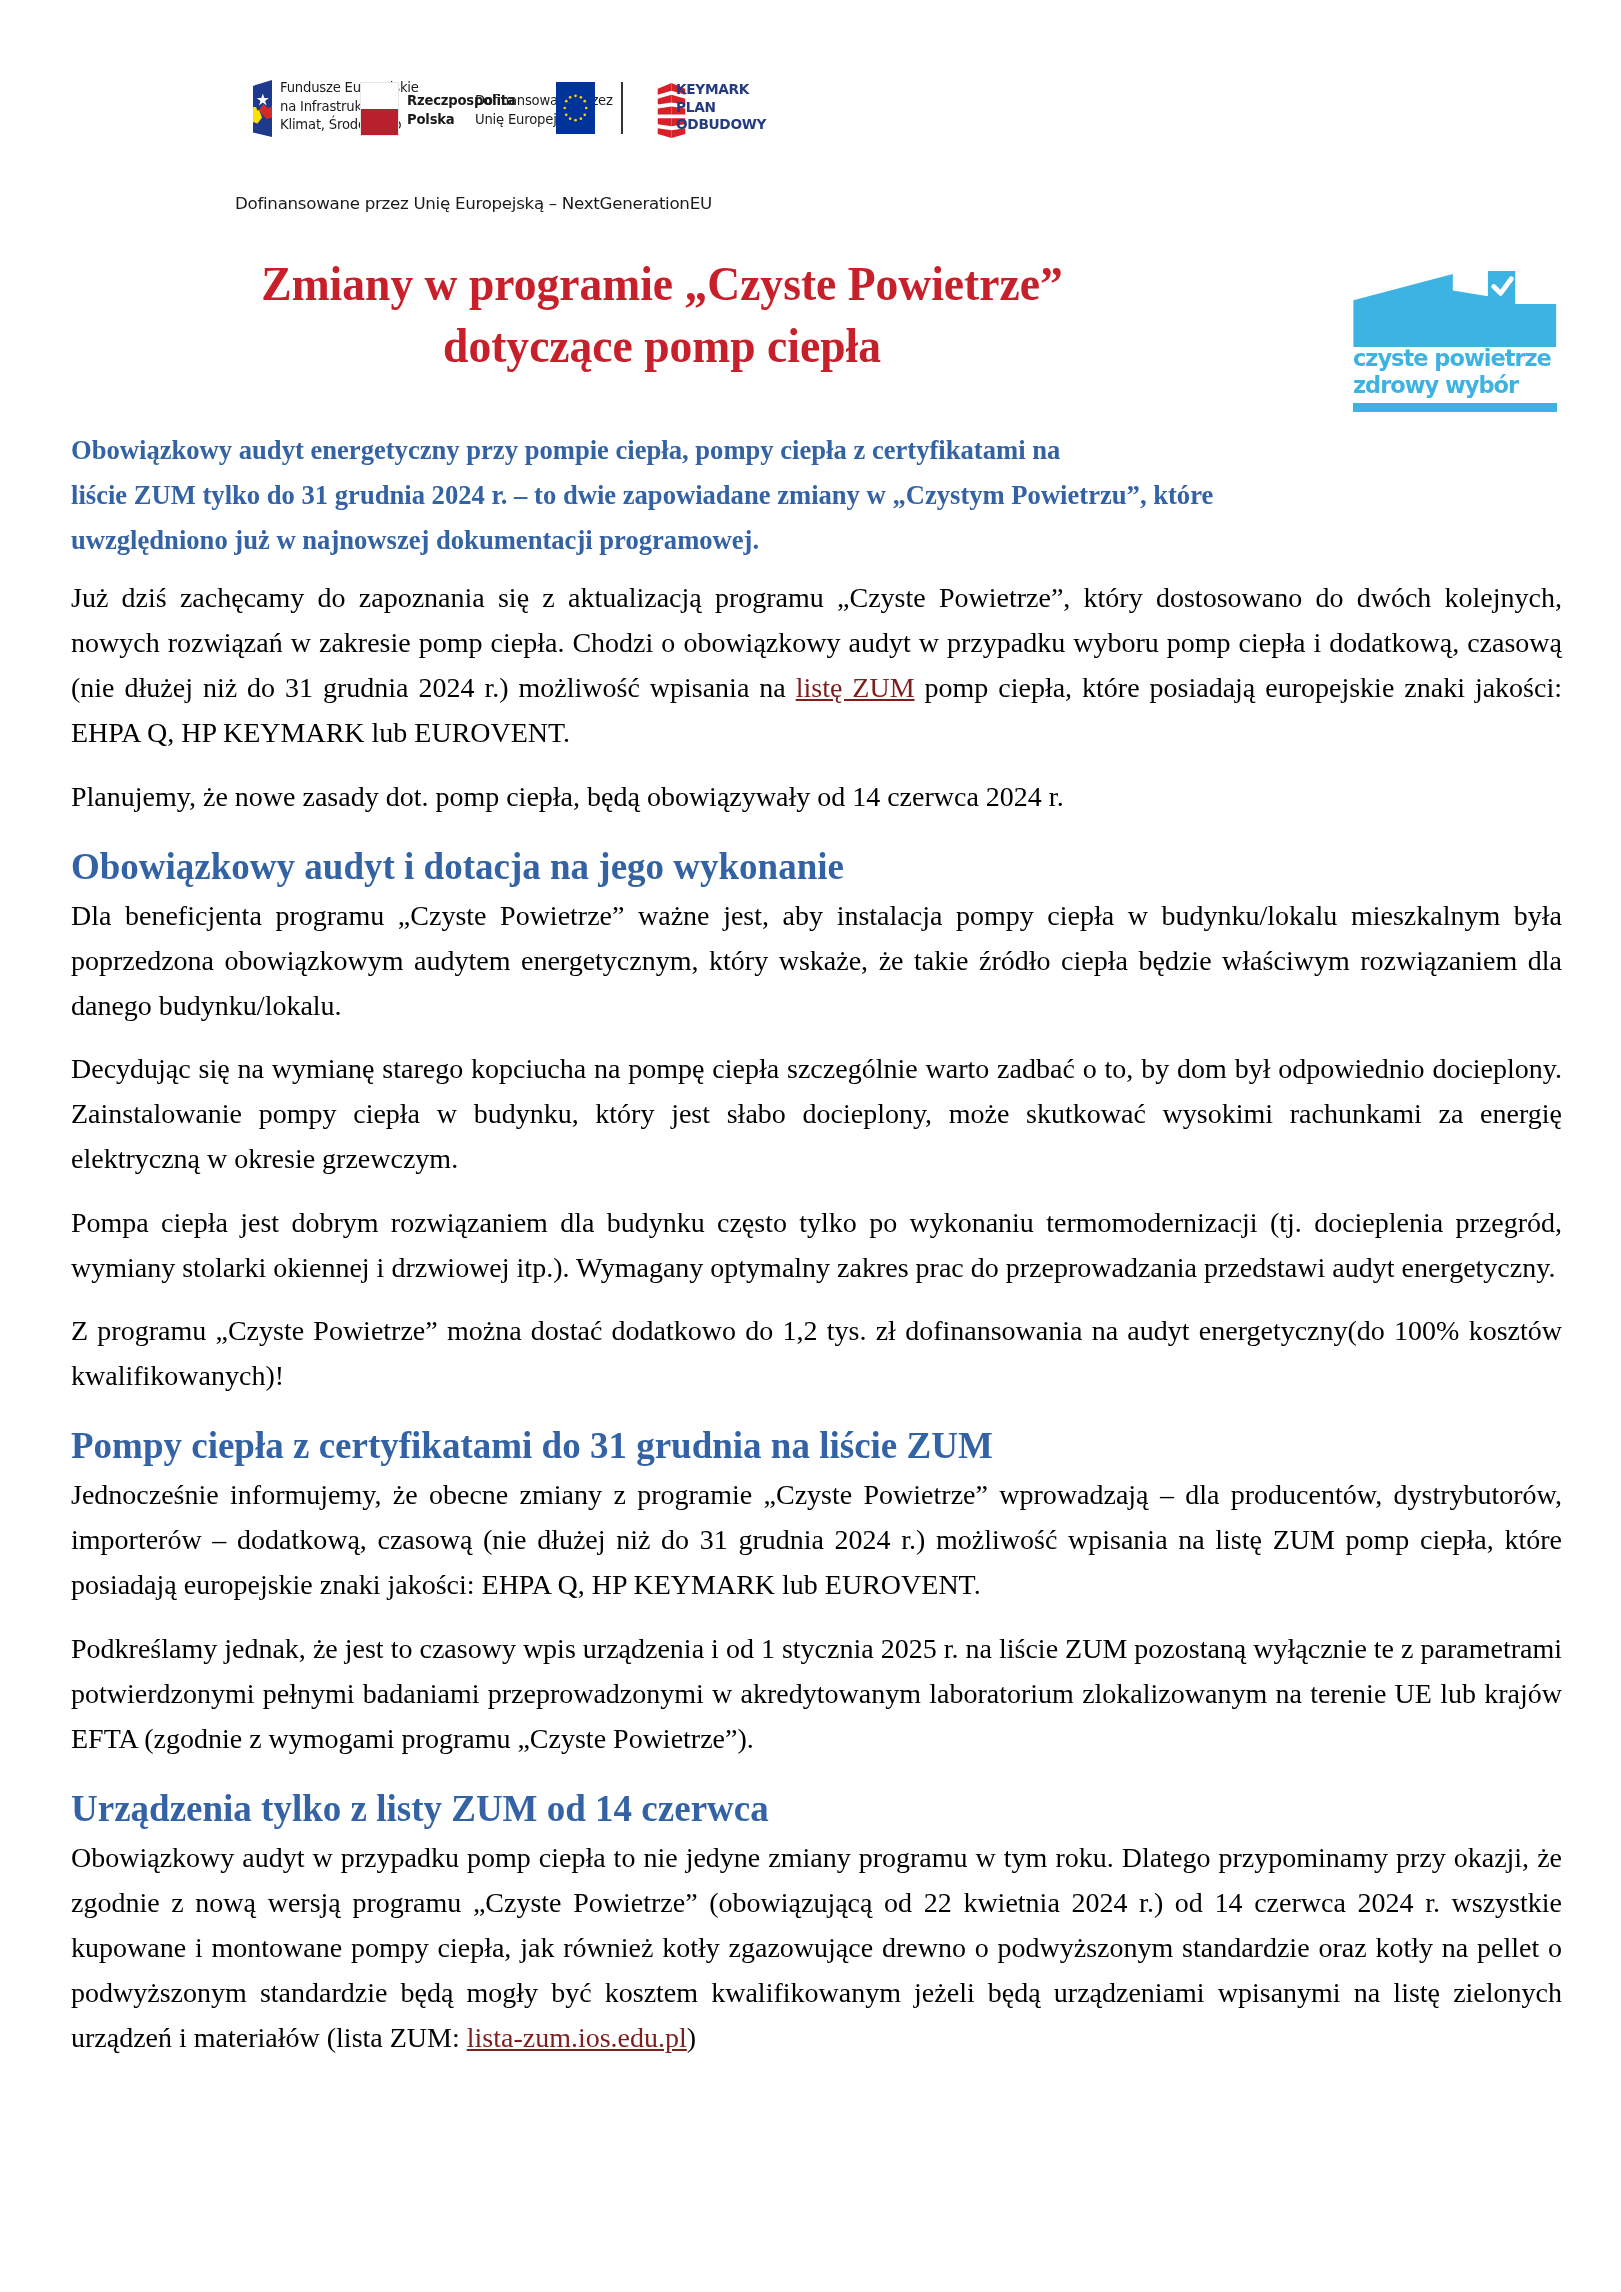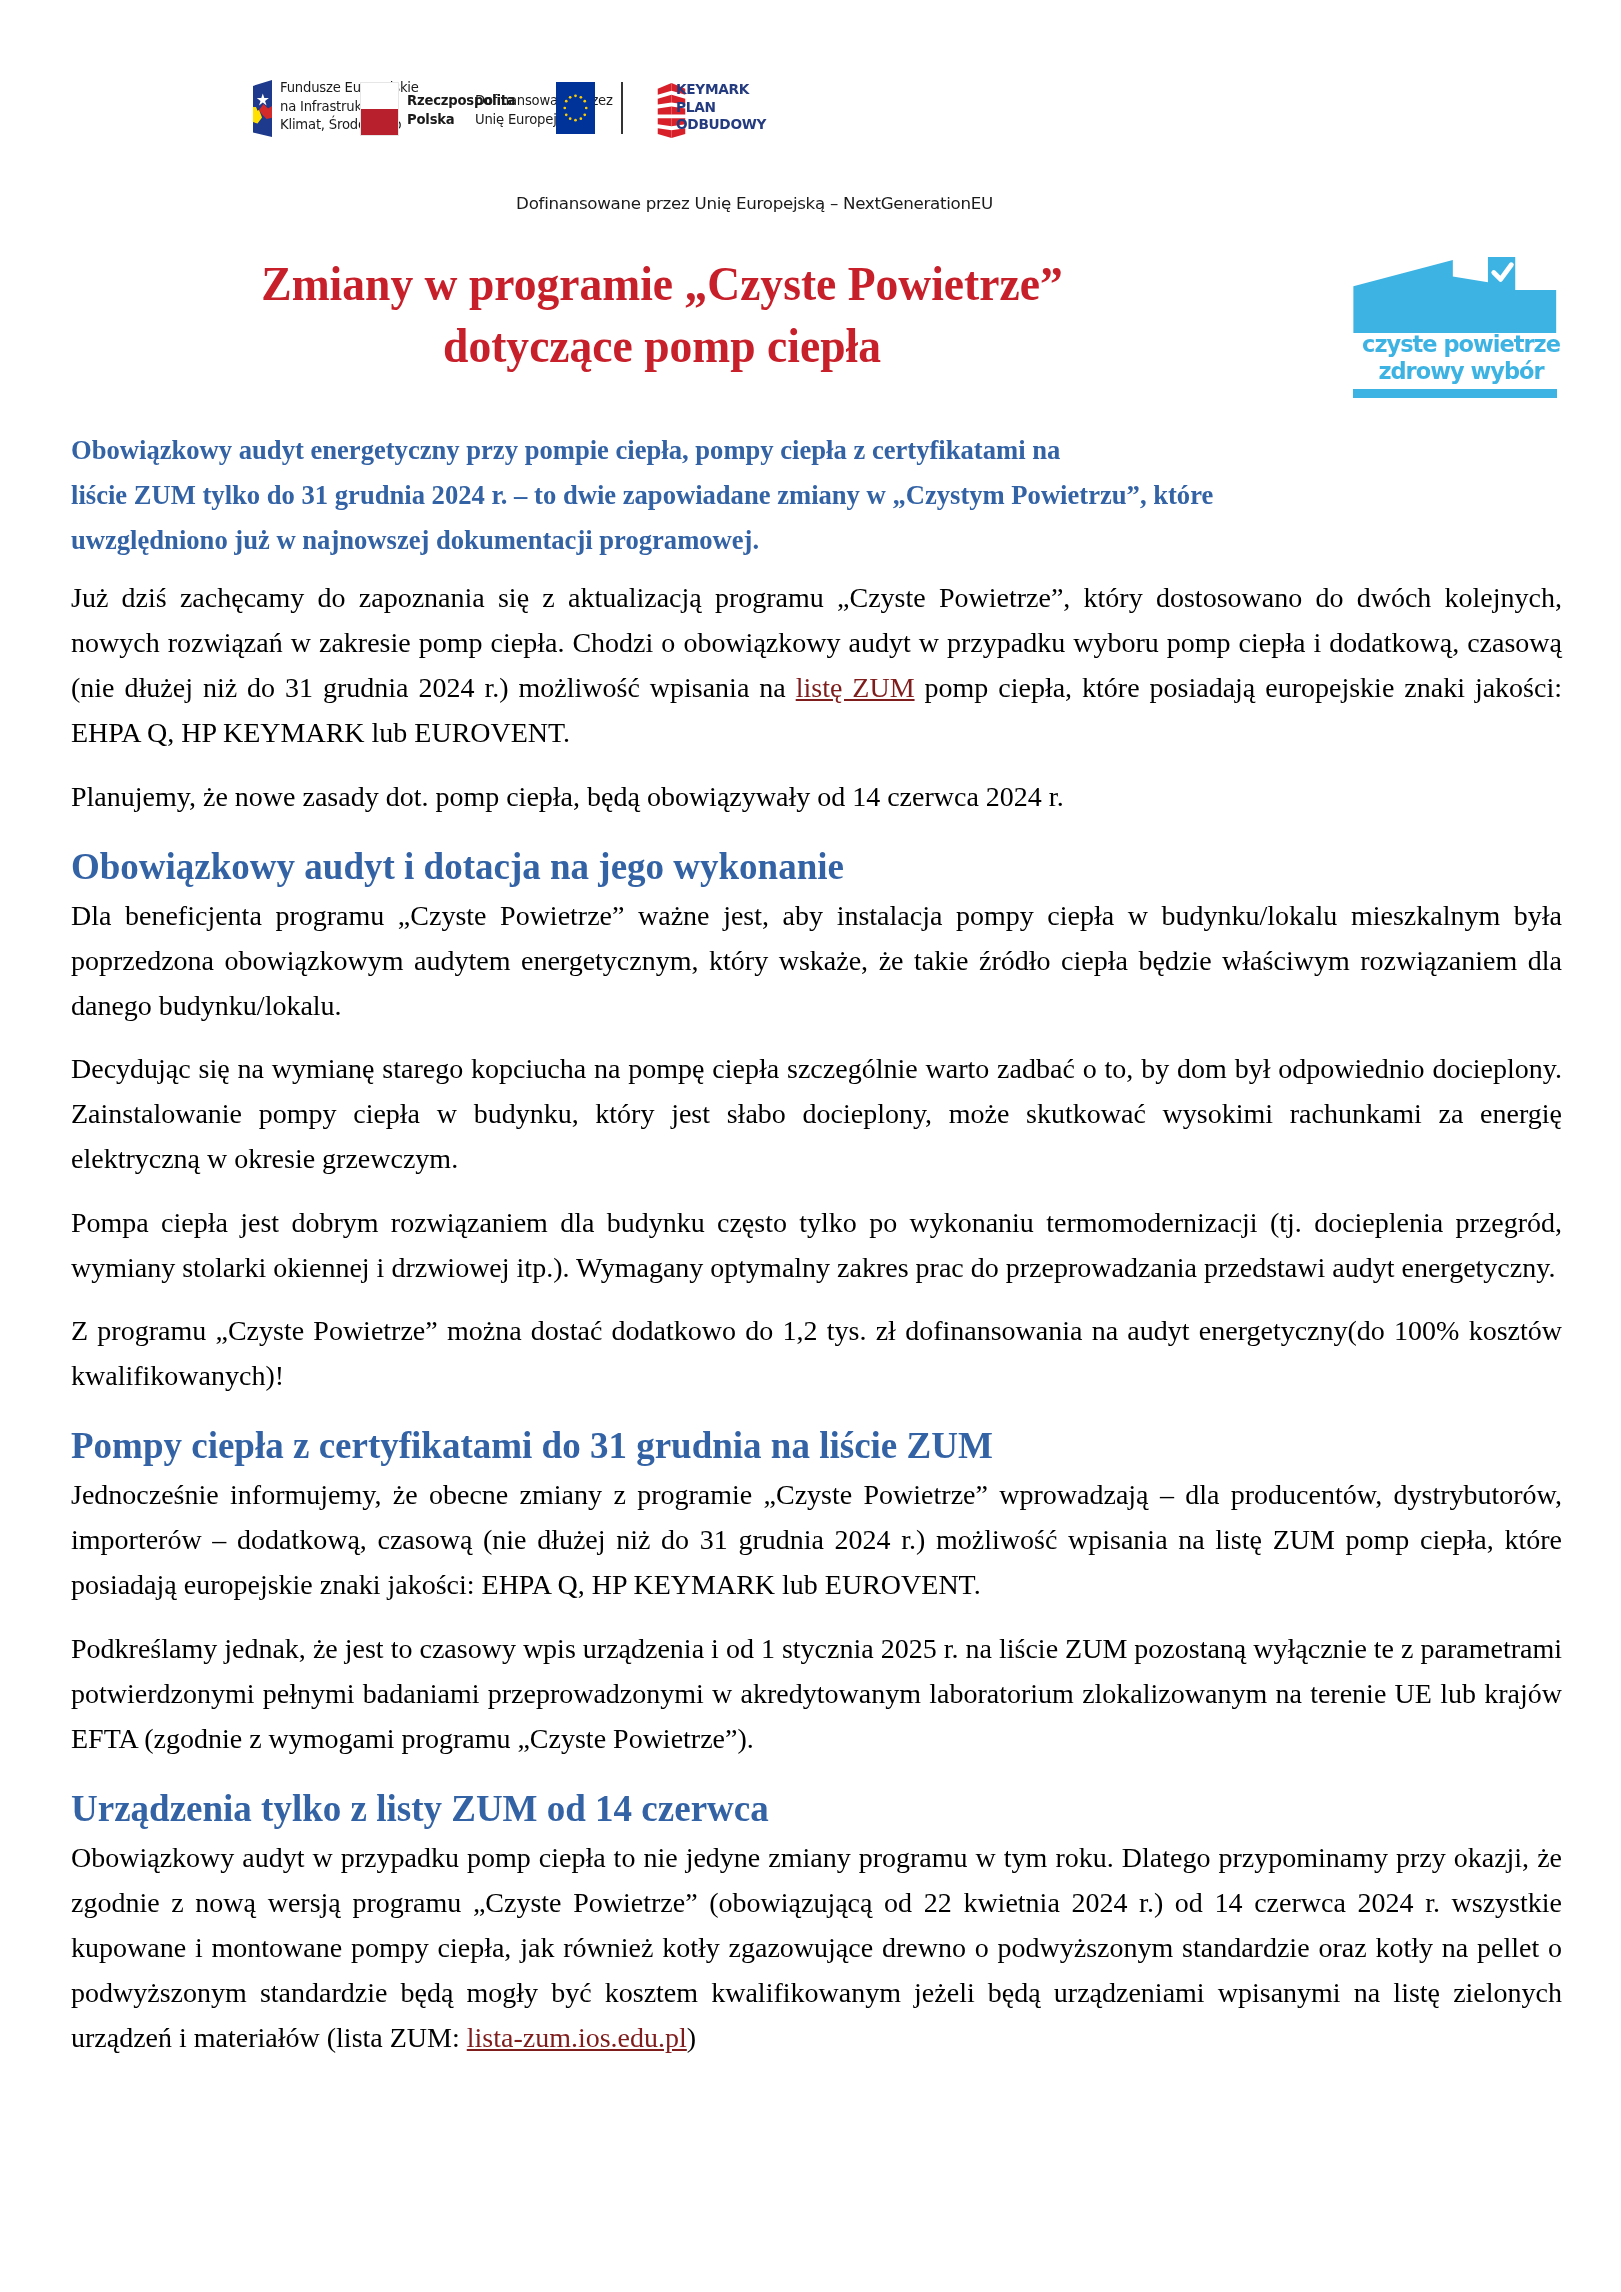--- a/index.html
+++ b/index.html
@@ -14,27 +14,27 @@
     .pl-flag { position: absolute; left: 125px; top: 33px; width: 39px; height: 54px; border: 1px solid #e6e6e6; }
     .pl-flag .white { height: 50%; background: #fff; }
     .pl-flag .red { height: 50%; background: #b8202e; }
     .pl-text { position: absolute; left: 172px; top: 43px; font-family: "DejaVu Sans", sans-serif; font-size: 13.2px; line-height: 18.6px; color: #1a1a1a; letter-spacing: -0.2px; font-weight: bold; }
     .eu-text { position: absolute; left: 240px; top: 43px; width: 80px; text-align: right; font-family: "DejaVu Sans", sans-serif; font-size: 13.2px; line-height: 18.6px; color: #1a1a1a; letter-spacing: -0.2px; white-space: nowrap; direction: rtl; }
     .eu-text span { direction: ltr; unicode-bidi: embed; display: block; }
     .eu-flag { position: absolute; left: 321px; top: 33px; width: 39px; height: 52px; background: #003399; }
     .logo-sep { position: absolute; left: 386px; top: 33px; width: 2px; height: 52px; background: #333; }
     .kpo-icon { position: absolute; left: 412px; top: 32px; width: 49px; height: 57px; }
     .kpo-text { position: absolute; left: 441px; top: 32px; font-family: "DejaVu Sans", sans-serif; font-weight: bold; font-size: 13.7px; line-height: 17.6px; color: #243b80; letter-spacing: -0.3px; }
-    .next-gen { position: absolute; left: 0; right: 0; top: 144px; text-align: center; font-family: "DejaVu Sans", sans-serif; font-size: 16.7px; color: #1a1a1a; letter-spacing: -0.3px; }
+    .next-gen { position: absolute; left: 0; right: 0; top: 144px; font-family: "DejaVu Sans", sans-serif; font-size: 16.7px; color: #1a1a1a; letter-spacing: -0.3px; }
 
     
     .page-title { position: absolute; left: 157px; top: 253px; width: 1010px; text-align: center; color: #c8202a; font-family: "Liberation Serif", serif; font-weight: bold; font-size: 49px; line-height: 62px; transform: scaleX(0.93); transform-origin: center top; }
 
     
-    .cp-logo { position: absolute; left: 1353px; top: 255px; width: 225px; height: 147px; text-align: center; }
+    .cp-logo { position: absolute; left: 1353px; top: 269px; width: 225px; height: 147px; }
     .cp-house { position: absolute; left: 0; top: 0; width: 225px; height: 78px; }
     .cp-text { position: absolute; left: 0; top: 76px; width: 216px; font-family: "DejaVu Sans", sans-serif; font-weight: bold; font-size: 22.5px; line-height: 26.5px; color: #3db3e3; letter-spacing: -1px; }
     .cp-bar { position: absolute; left: 0; top: 134px; width: 204px; height: 8.8px; background: #3db3e3; }
 
     
     .content { position: absolute; left: 71px; width: 1491px; }
     .lead { top: 427px; color: #3463a5; font-weight: bold; font-size: 28px; line-height: 45px; }
     .lead .inner { transform: scaleX(0.95); transform-origin: left top; width: 1568px; }
     p.body { font-size: 28px; line-height: 45px; text-align: justify; text-align-last: left; margin-bottom: 18.6px; }
     .section-head { color: #3463a5; font-weight: bold; font-size: 37px; line-height: 49px; margin-top: 23px; margin-bottom: 2px; }

